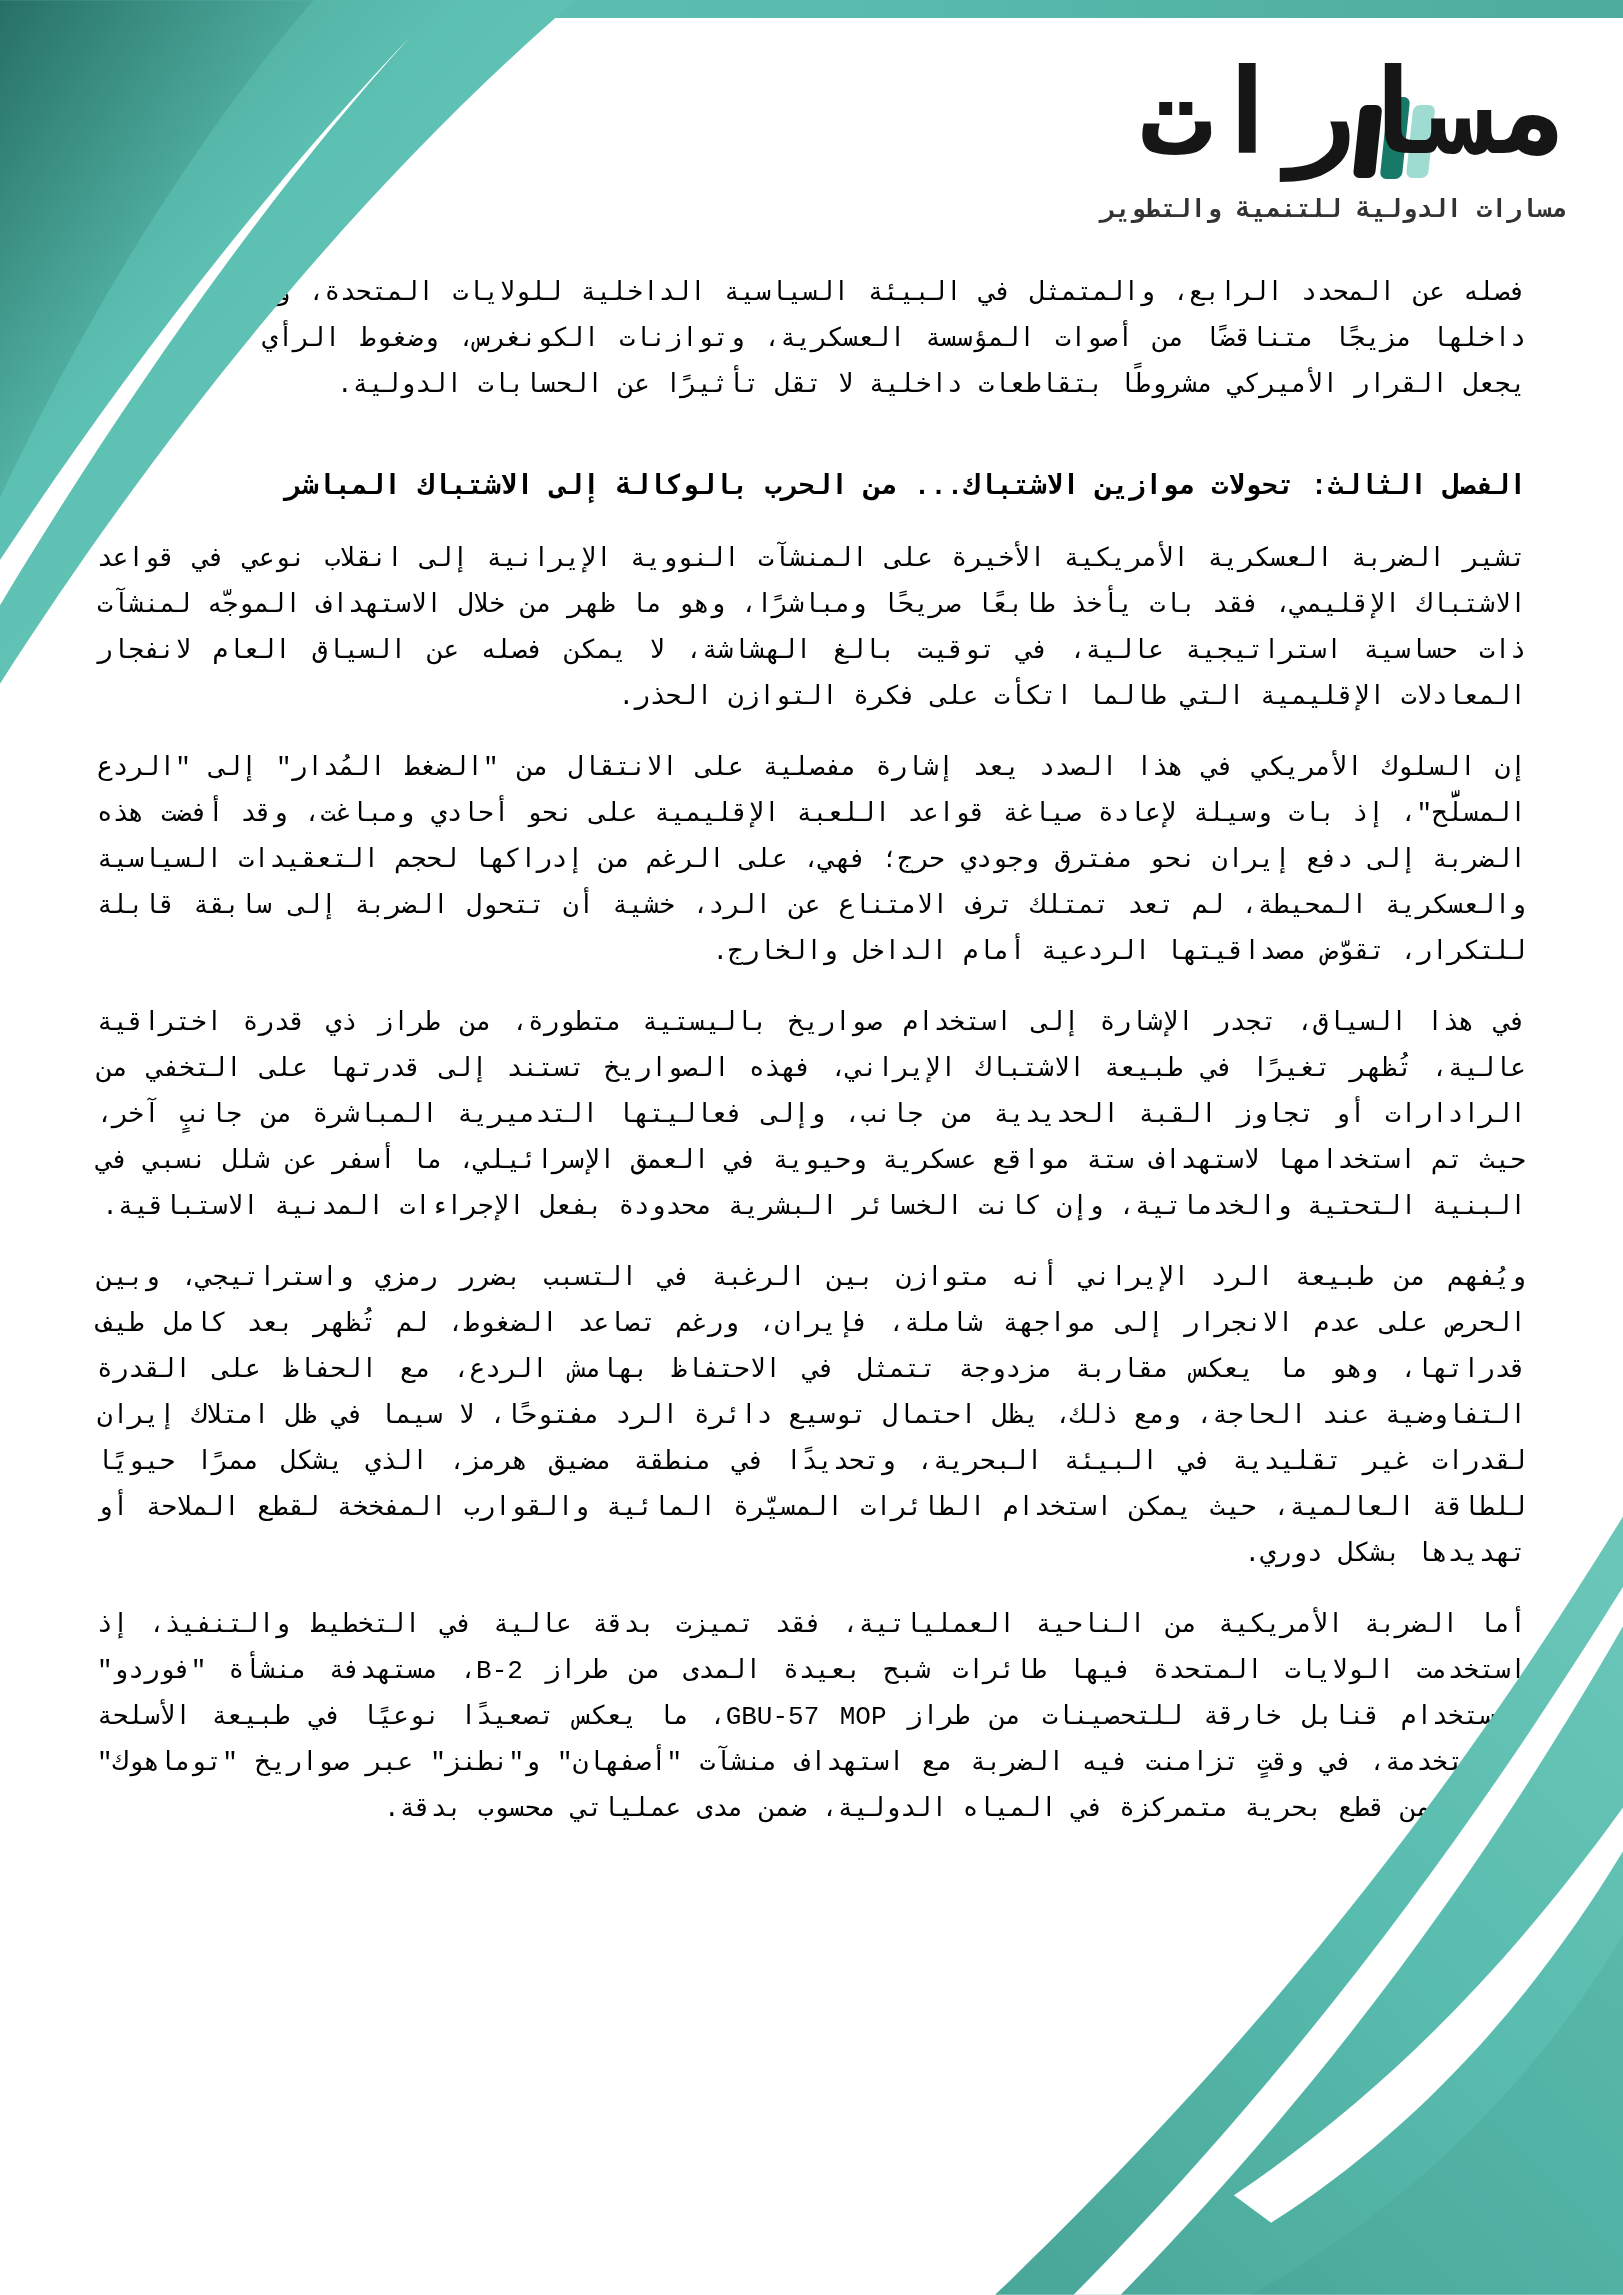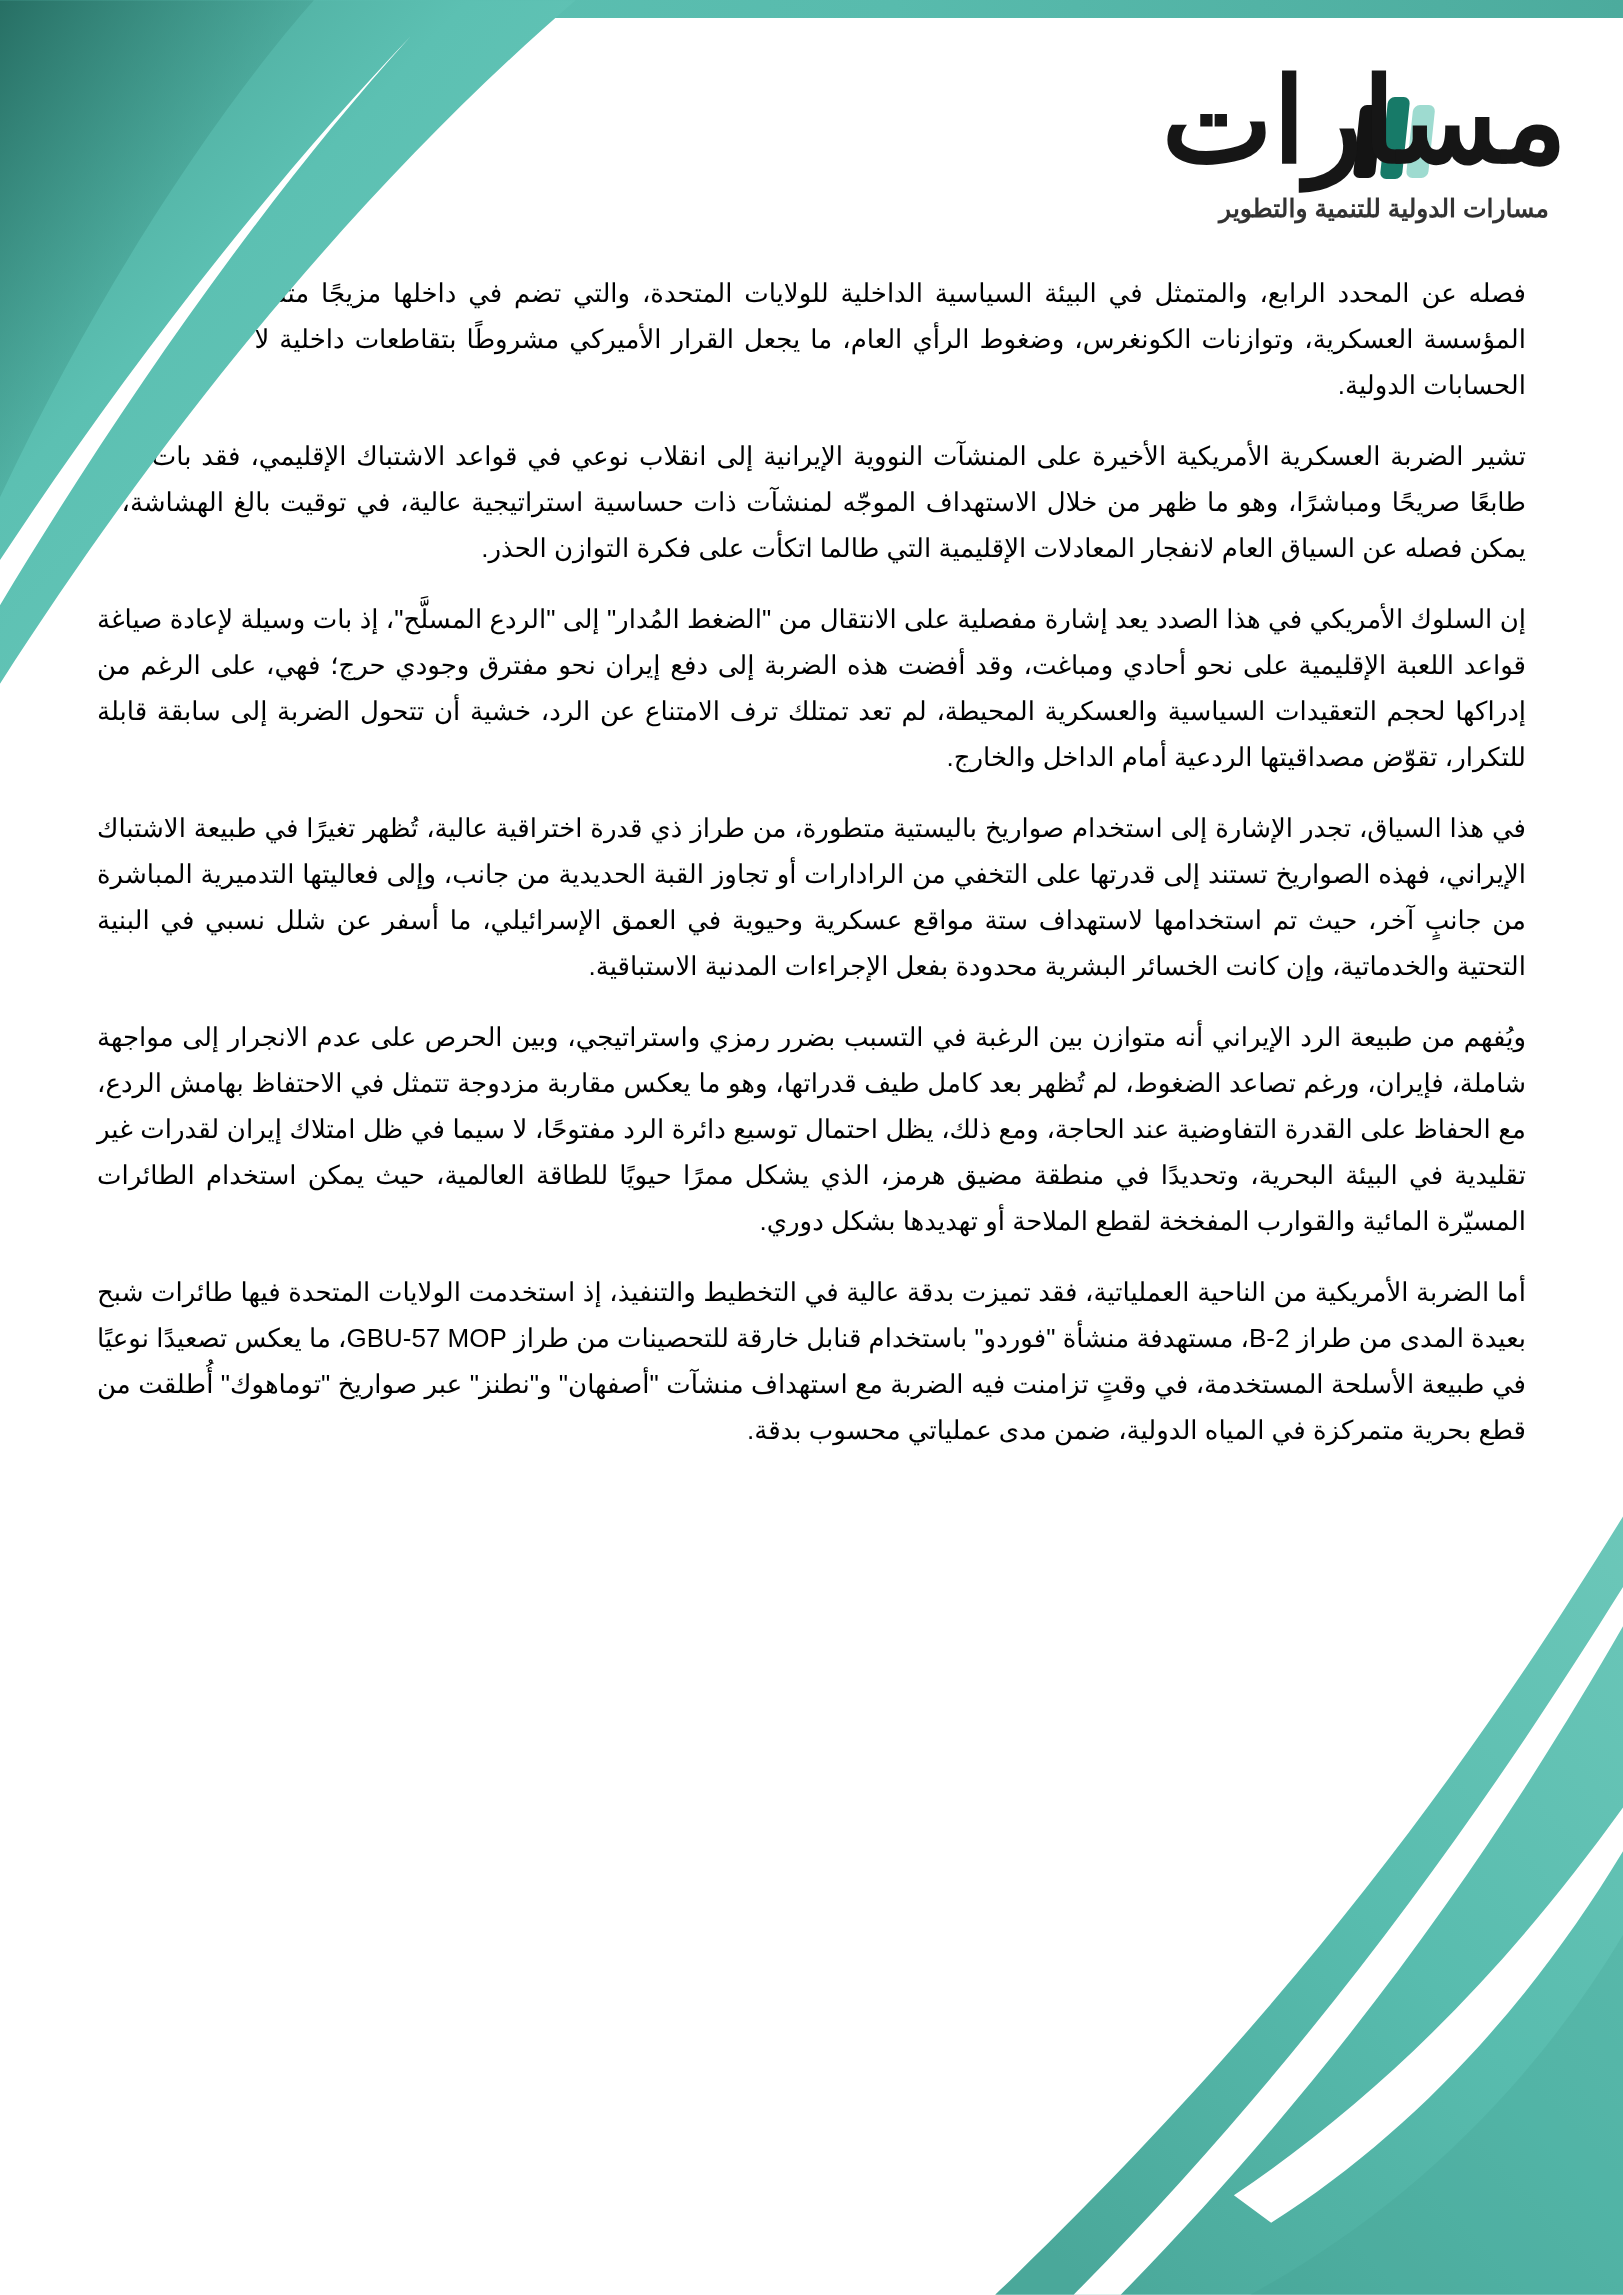--- a/index.html
+++ b/index.html
@@ -2,21 +2,21 @@
 <html lang="ar" style="font-size:10.5px"><head>
 <meta charset="utf-8">
 <style>
   html, body { margin: 0; padding: 0; background: #ffffff; }
   .page {
     position: relative;
     width: 1623px;
     height: 2295px;
     overflow: hidden;
     background: #ffffff;
-    font-family: Liberation Sans, sans-serif;
+    font-family: Liberation Mono, monospace;
   }
   .top-strip {
     position: absolute;
     top: 0; left: 0;
     width: 100%;
     height: 17.7px;
     background: linear-gradient(90deg, #5ec2b4 0%, #58bbad 55%, #4cab9d 100%);
     z-index: 1;
   }
   .swoosh-tl {
@@ -124,20 +124,21 @@
       <span class="m1"></span>
       <span class="m2"></span>
       <span class="m3"></span>
     </div>
     <div class="logo-wordmark">مسارات</div>
     <div class="logo-tagline">مسارات الدولية للتنمية والتطوير</div>
   </div>
 
   <main class="content">
     <p>فصله عن المحدد الرابع، والمتمثل في البيئة السياسية الداخلية للولايات المتحدة، والتي تضم في داخلها مزيجًا متناقضًا من أصوات المؤسسة العسكرية، وتوازنات الكونغرس، وضغوط الرأي العام، ما يجعل القرار الأميركي مشروطًا بتقاطعات داخلية لا تقل تأثيرًا عن الحسابات الدولية.</p>
+    <h2>الفصل الثالث: تحولات موازين الاشتباك... من الحرب بالوكالة إلى الاشتباك المباشر</h2>
     <p>تشير الضربة العسكرية الأمريكية الأخيرة على المنشآت النووية الإيرانية إلى انقلاب نوعي في قواعد الاشتباك الإقليمي، فقد بات يأخذ طابعًا صريحًا ومباشرًا، وهو ما ظهر من خلال الاستهداف الموجّه لمنشآت ذات حساسية استراتيجية عالية، في توقيت بالغ الهشاشة، لا يمكن فصله عن السياق العام لانفجار المعادلات الإقليمية التي طالما اتكأت على فكرة التوازن الحذر.</p>
     <p>إن السلوك الأمريكي في هذا الصدد يعد إشارة مفصلية على الانتقال من "الضغط المُدار" إلى "الردع المسلَّح"، إذ بات وسيلة لإعادة صياغة قواعد اللعبة الإقليمية على نحو أحادي ومباغت، وقد أفضت هذه الضربة إلى دفع إيران نحو مفترق وجودي حرج؛ فهي، على الرغم من إدراكها لحجم التعقيدات السياسية والعسكرية المحيطة، لم تعد تمتلك ترف الامتناع عن الرد، خشية أن تتحول الضربة إلى سابقة قابلة للتكرار، تقوّض مصداقيتها الردعية أمام الداخل والخارج.</p>
     <p>في هذا السياق، تجدر الإشارة إلى استخدام صواريخ باليستية متطورة، من طراز ذي قدرة اختراقية عالية، تُظهر تغيرًا في طبيعة الاشتباك الإيراني، فهذه الصواريخ تستند إلى قدرتها على التخفي من الرادارات أو تجاوز القبة الحديدية من جانب، وإلى فعاليتها التدميرية المباشرة من جانبٍ آخر، حيث تم استخدامها لاستهداف ستة مواقع عسكرية وحيوية في العمق الإسرائيلي، ما أسفر عن شلل نسبي في البنية التحتية والخدماتية، وإن كانت الخسائر البشرية محدودة بفعل الإجراءات المدنية الاستباقية.</p>
     <p>ويُفهم من طبيعة الرد الإيراني أنه متوازن بين الرغبة في التسبب بضرر رمزي واستراتيجي، وبين الحرص على عدم الانجرار إلى مواجهة شاملة، فإيران، ورغم تصاعد الضغوط، لم تُظهر بعد كامل طيف قدراتها، وهو ما يعكس مقاربة مزدوجة تتمثل في الاحتفاظ بهامش الردع، مع الحفاظ على القدرة التفاوضية عند الحاجة، ومع ذلك، يظل احتمال توسيع دائرة الرد مفتوحًا، لا سيما في ظل امتلاك إيران لقدرات غير تقليدية في البيئة البحرية، وتحديدًا في منطقة مضيق هرمز، الذي يشكل ممرًا حيويًا للطاقة العالمية، حيث يمكن استخدام الطائرات المسيّرة المائية والقوارب المفخخة لقطع الملاحة أو تهديدها بشكل دوري.</p>
     <p>أما الضربة الأمريكية من الناحية العملياتية، فقد تميزت بدقة عالية في التخطيط والتنفيذ، إذ استخدمت الولايات المتحدة فيها طائرات شبح بعيدة المدى من طراز B-2، مستهدفة منشأة "فوردو" باستخدام قنابل خارقة للتحصينات من طراز GBU-57 MOP، ما يعكس تصعيدًا نوعيًا في طبيعة الأسلحة المستخدمة، في وقتٍ تزامنت فيه الضربة مع استهداف منشآت "أصفهان" و"نطنز" عبر صواريخ "توماهوك" أُطلقت من قطع بحرية متمركزة في المياه الدولية، ضمن مدى عملياتي محسوب بدقة.</p>
   </main>
 
   <svg class="swoosh-br" viewBox="0 0 1000 1250" xmlns="http://www.w3.org/2000/svg" aria-hidden="true">
     <defs>
       <linearGradient id="gbr" x1="1" y1="0" x2="0.15" y2="1">

